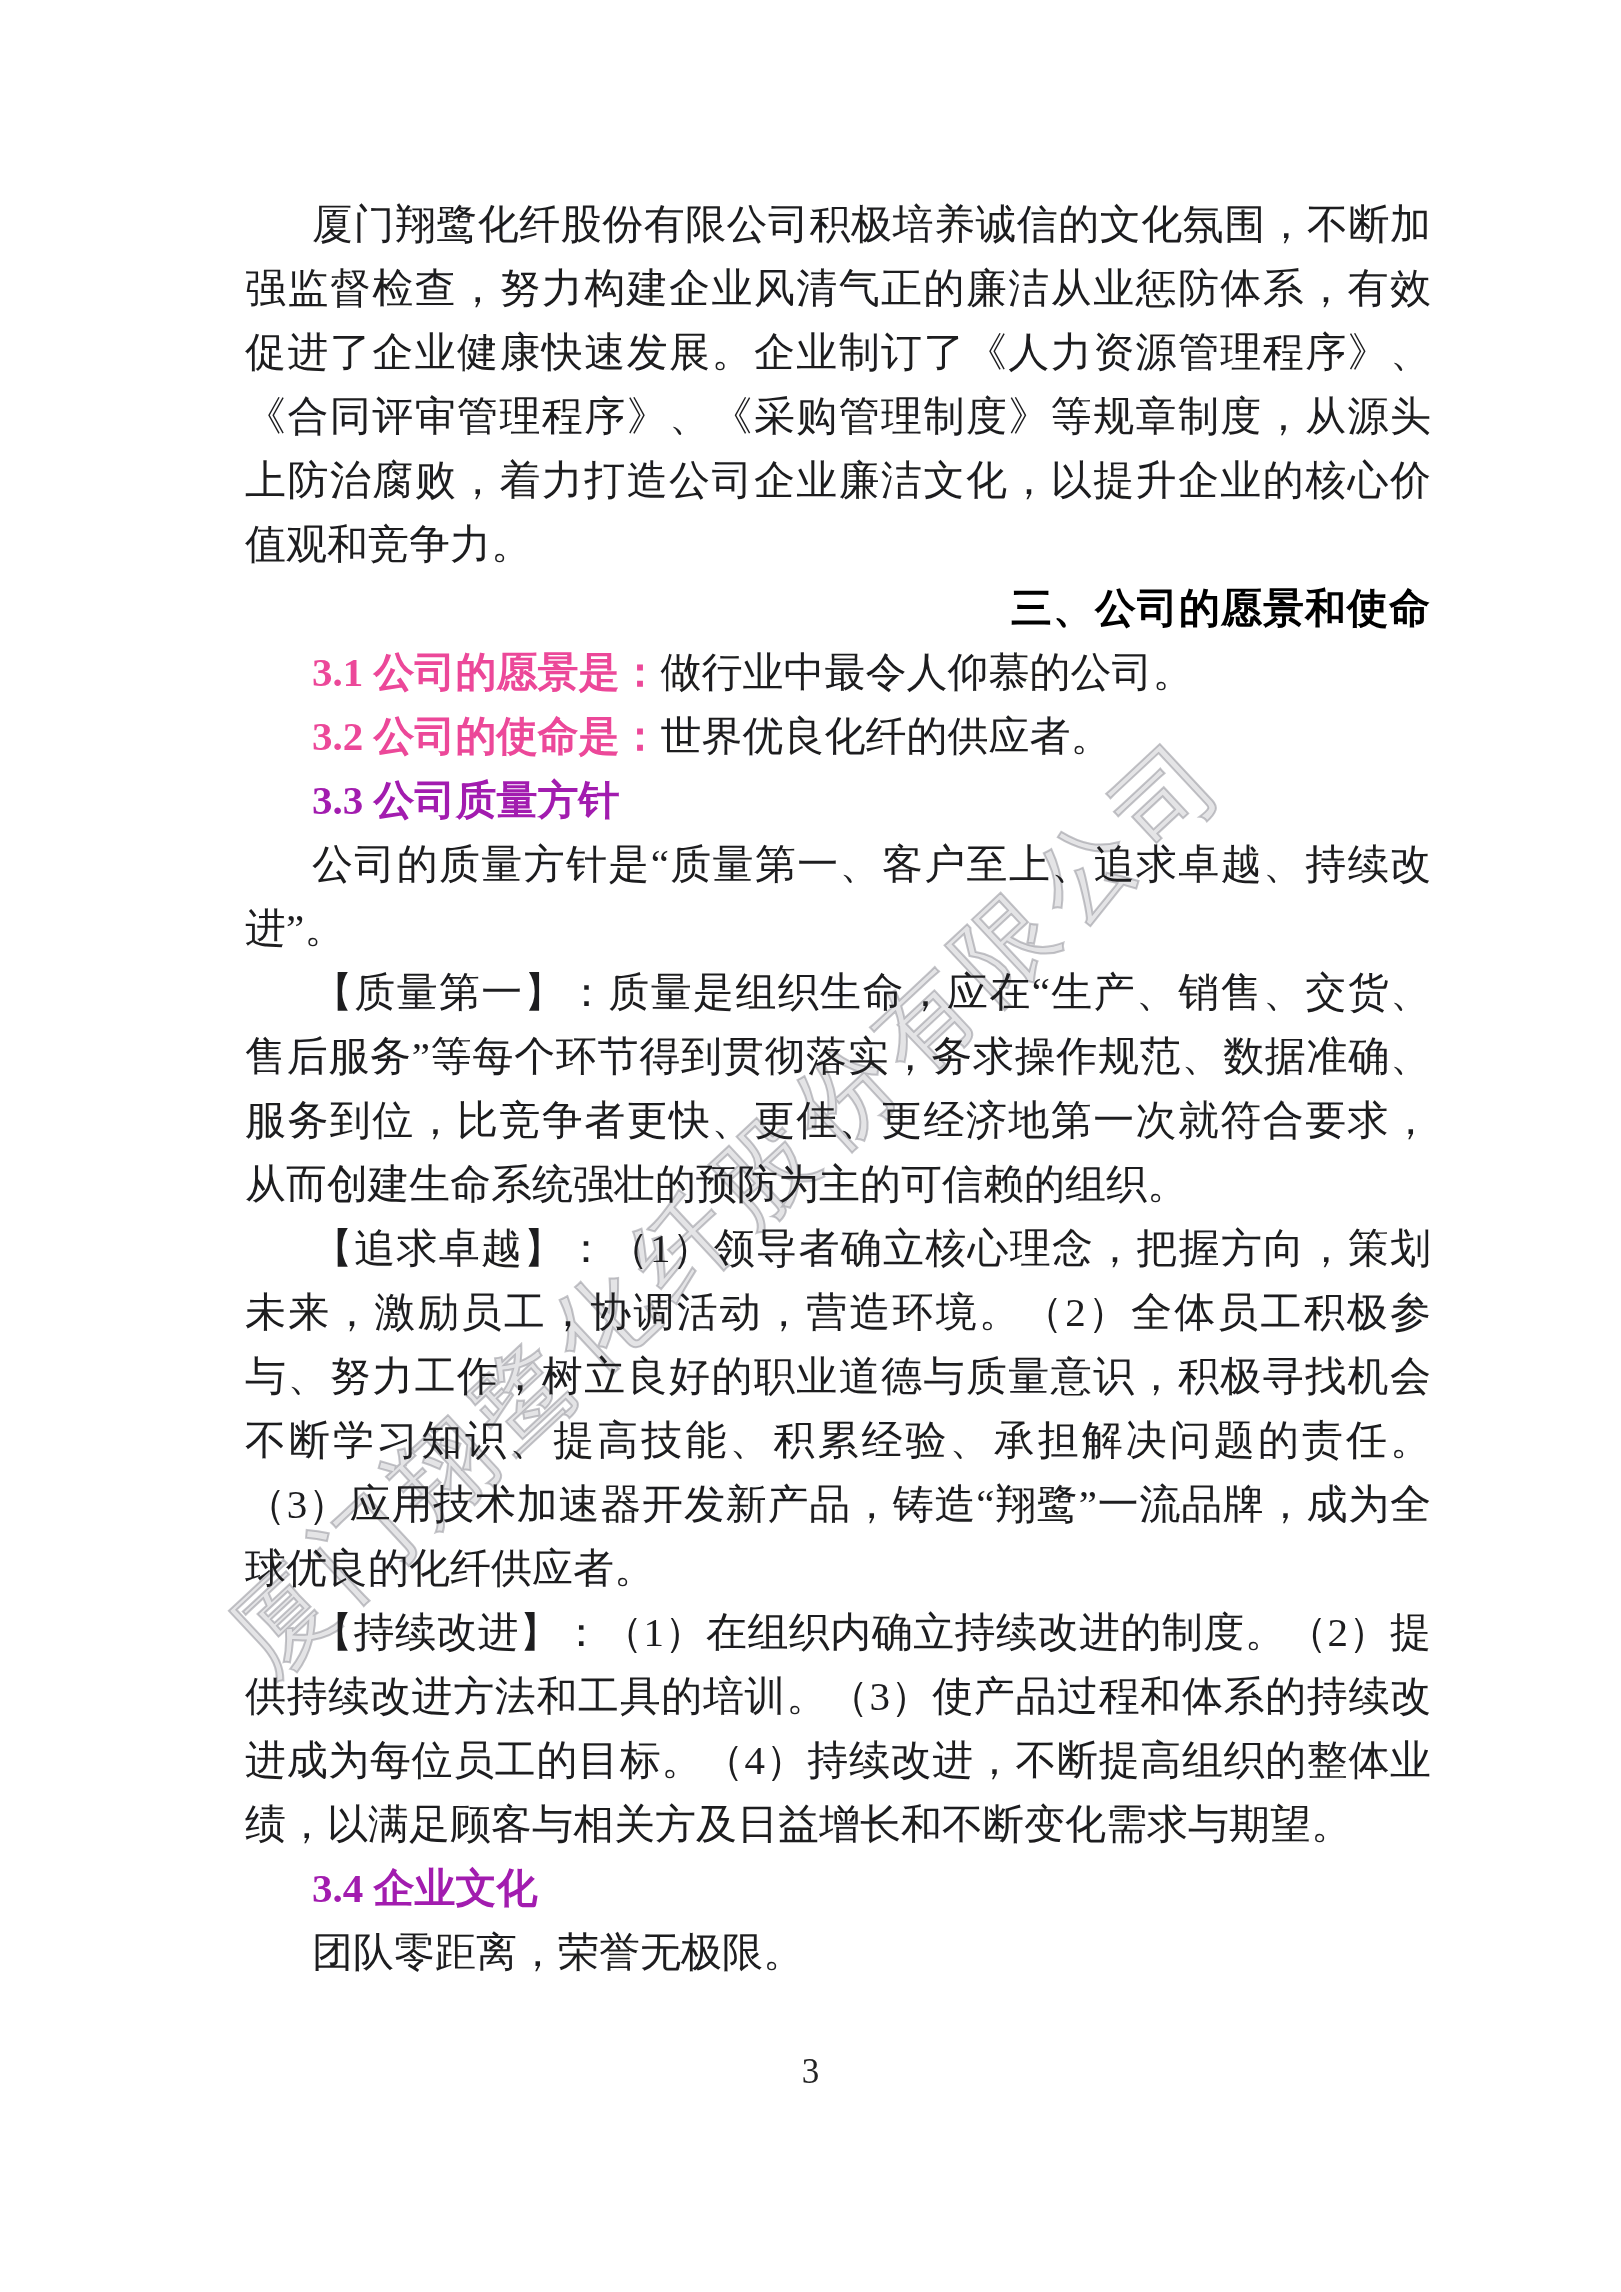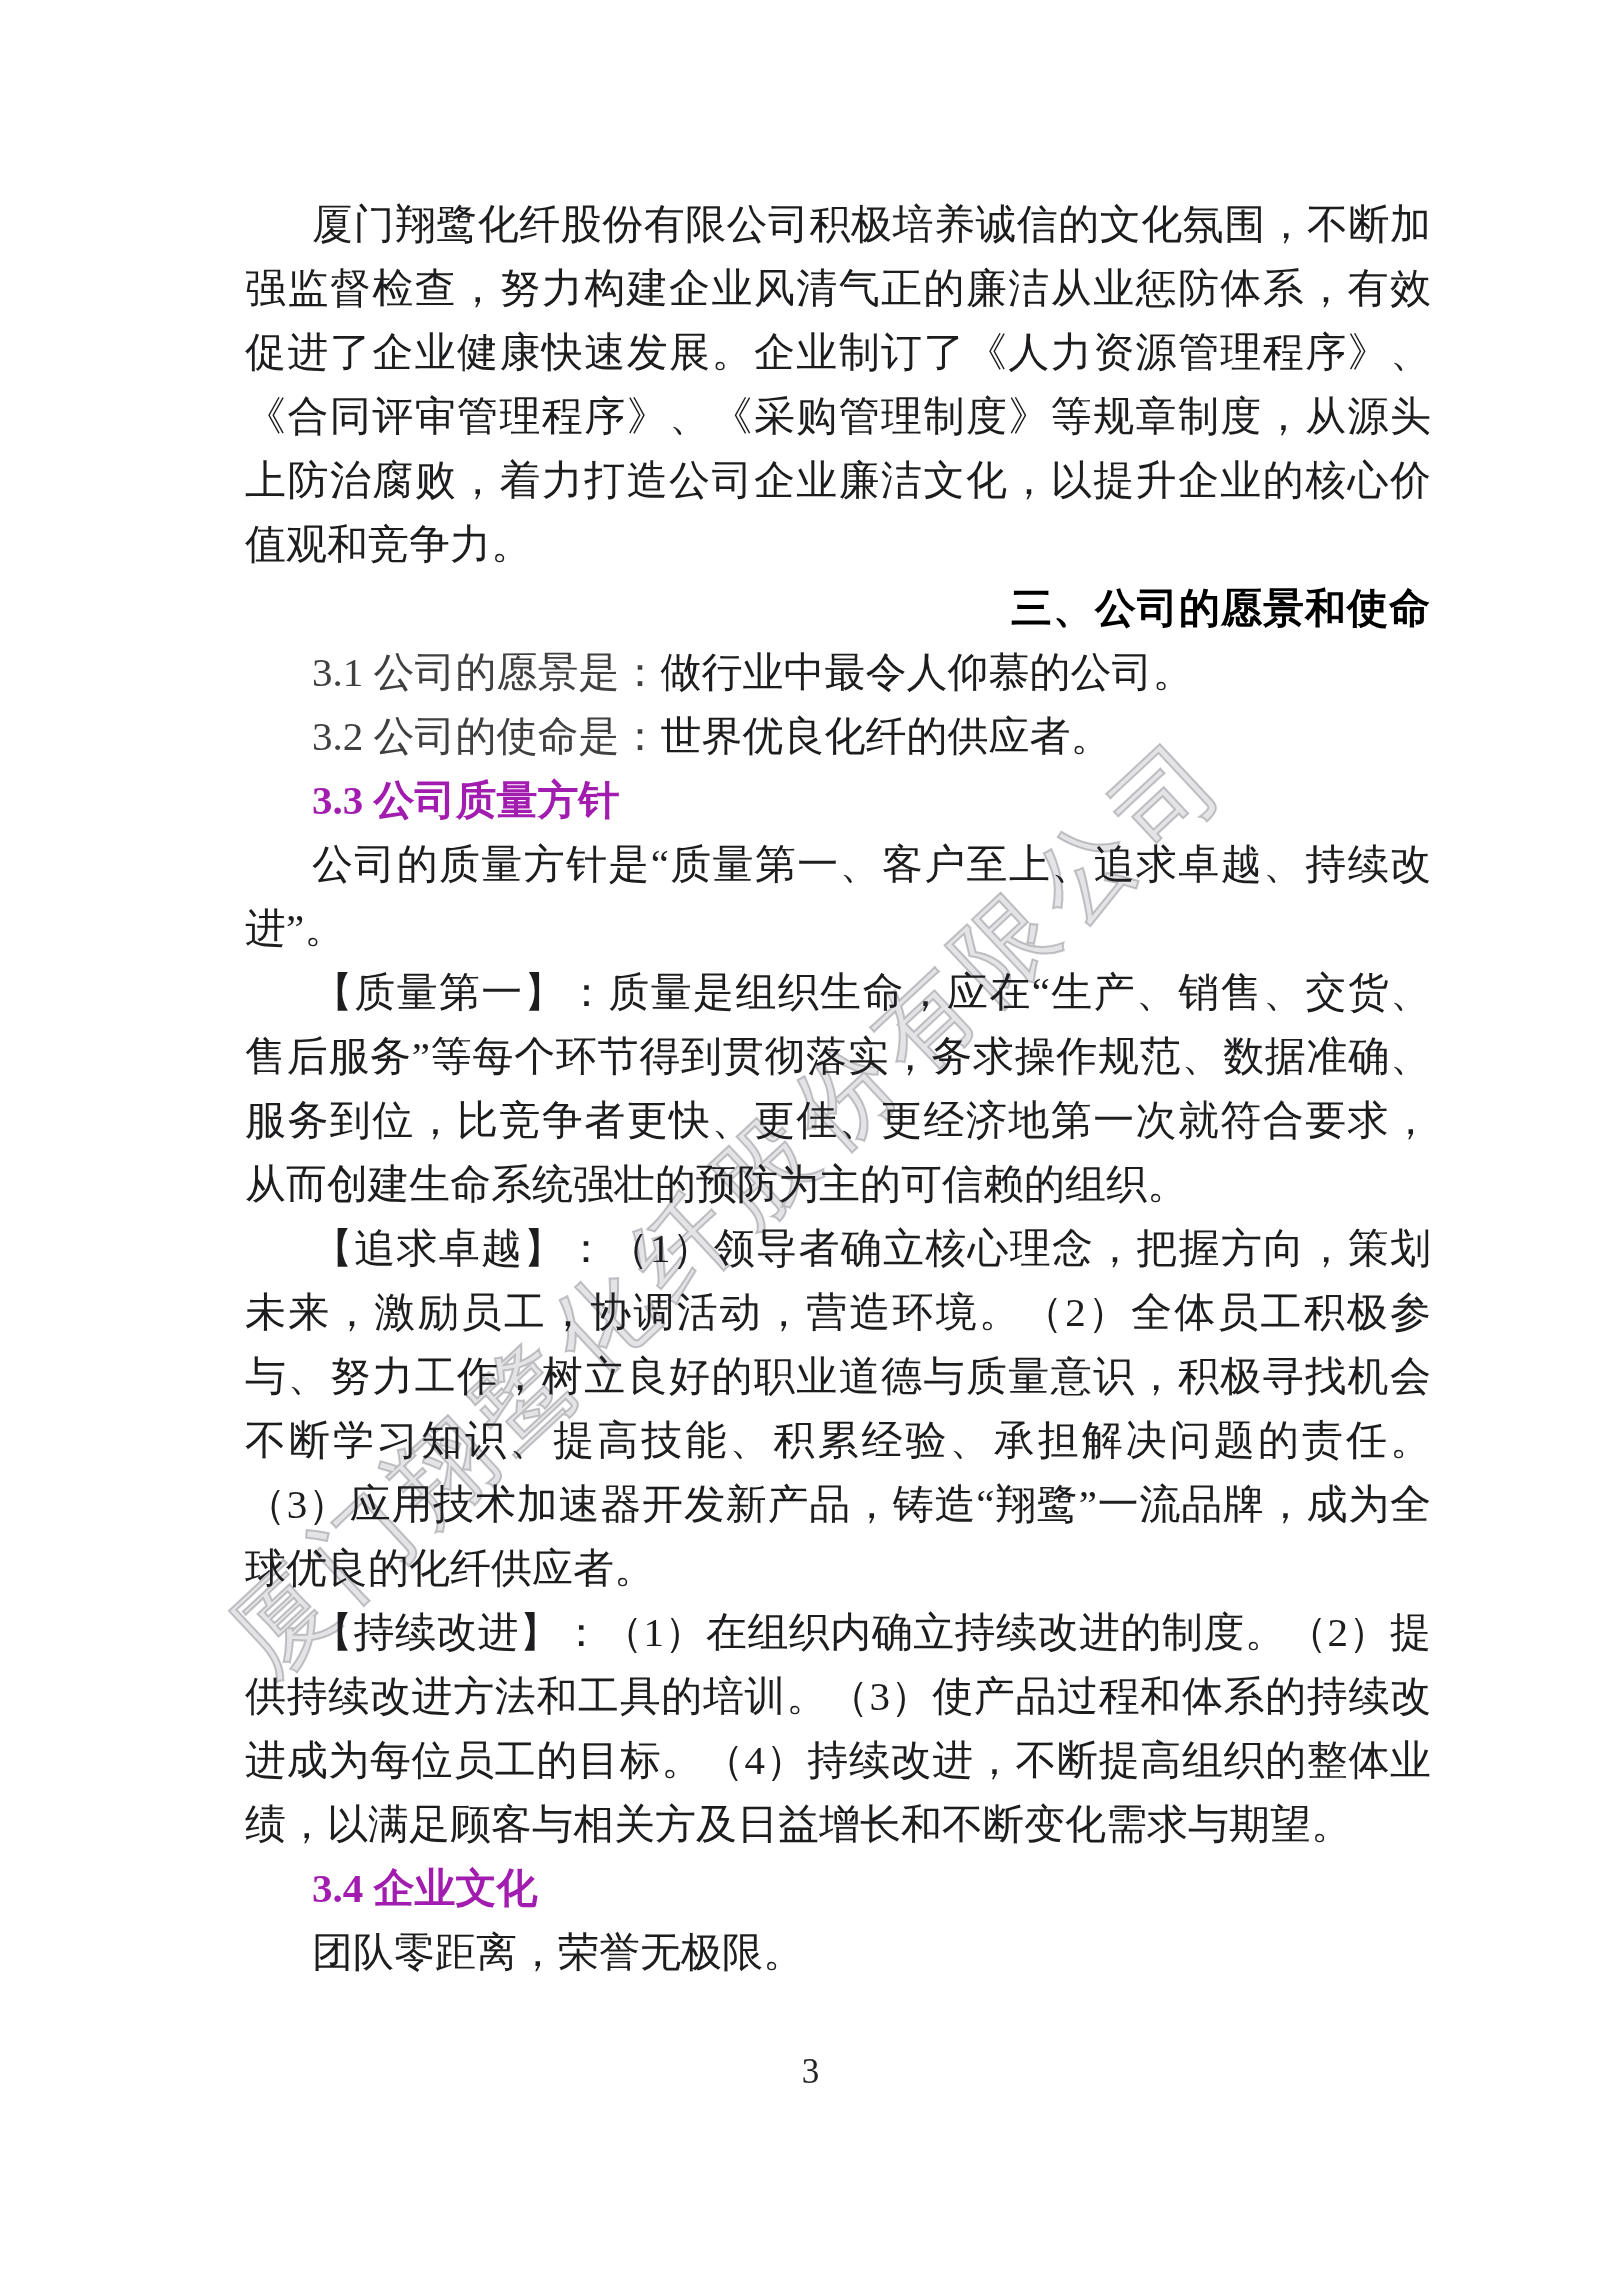--- a/index.html
+++ b/index.html
@@ -48,21 +48,21 @@
     font-weight: bold;
     color: #000;
     font-family: "Liberation Sans", "DejaVu Sans", sans-serif;
     letter-spacing: 1px;
     text-align: right;
   }
   .sub-head {
     font-weight: bold;
     color: #a21caf;
   }
-  .b { font-weight: normal; color: #404040; }
+  .b { font-weight: bold; color: #ec4899; }
   .pageno {
     position: absolute;
     left: 0;
     right: 0;
     top: 2047px;
     text-align: center;
     font-size: 35px;
     line-height: 49px;
     color: #222;
     z-index: 1;

